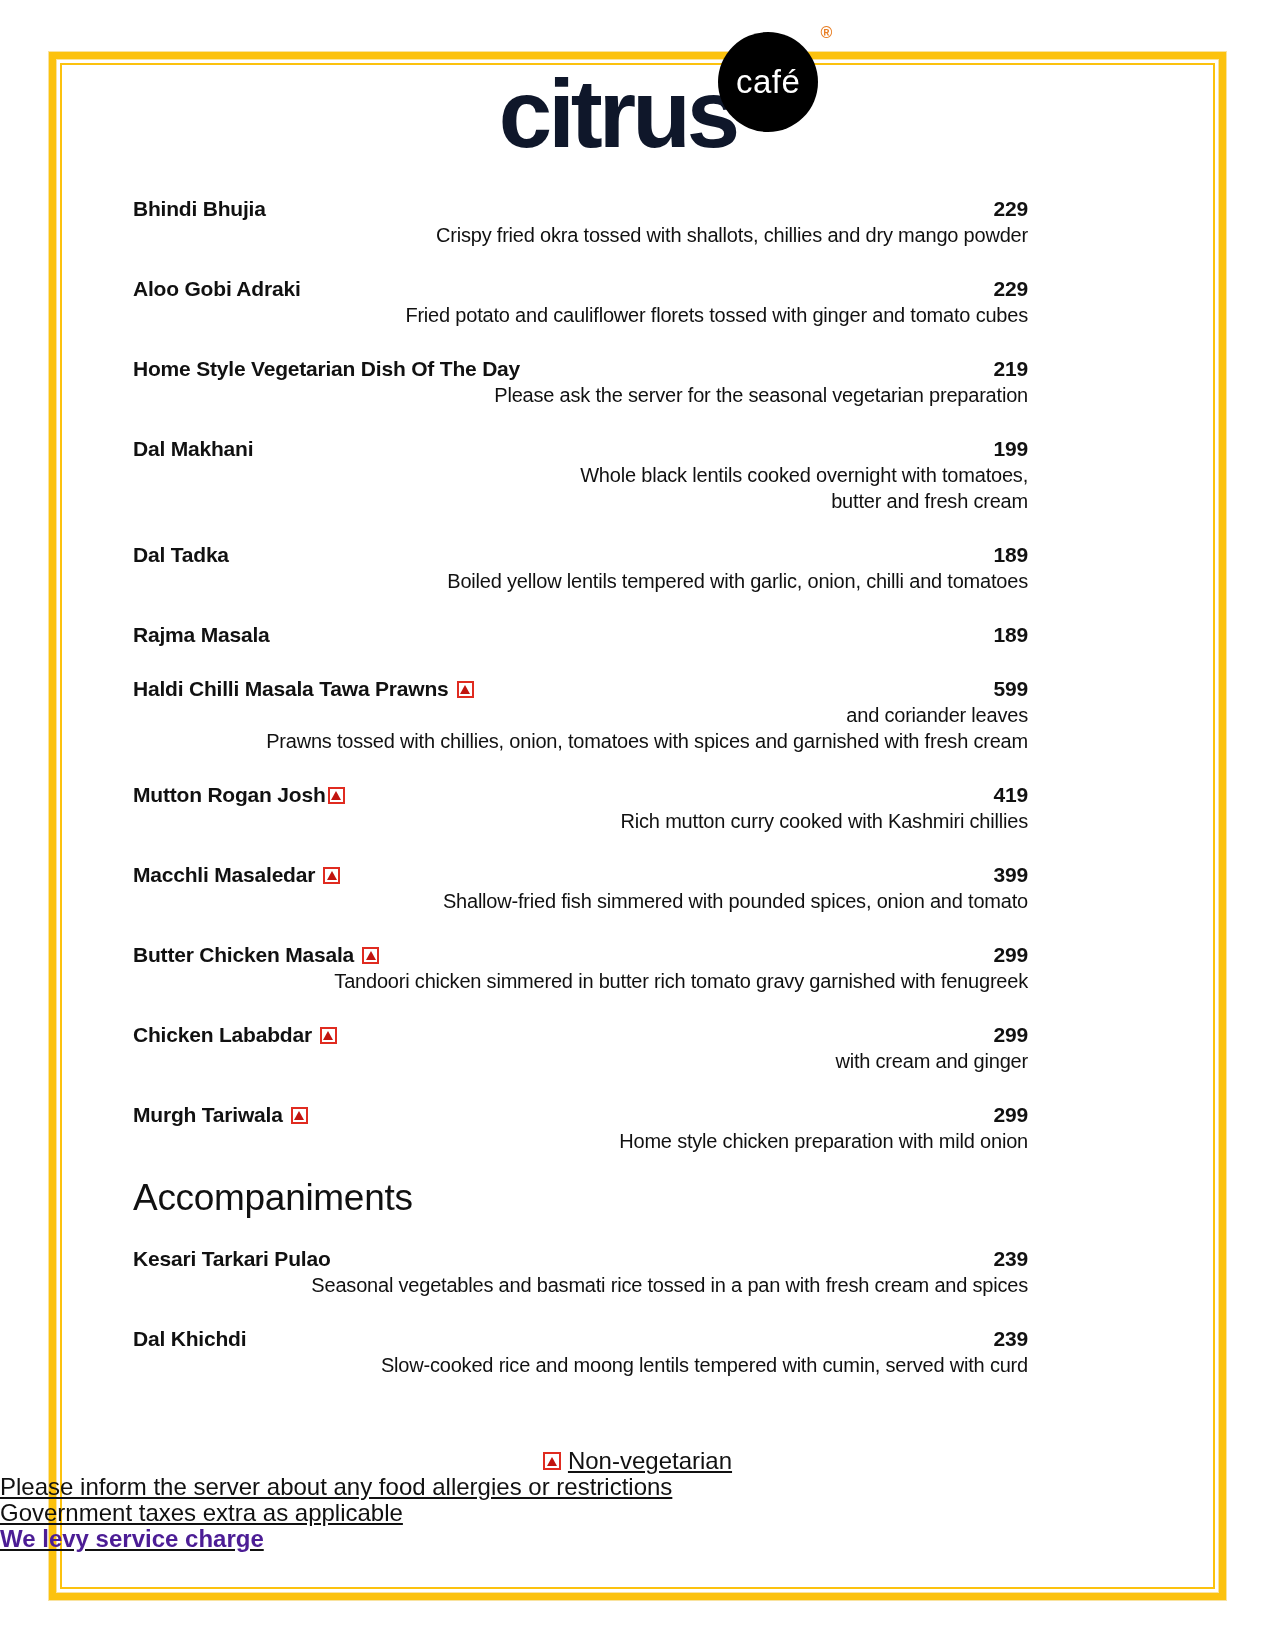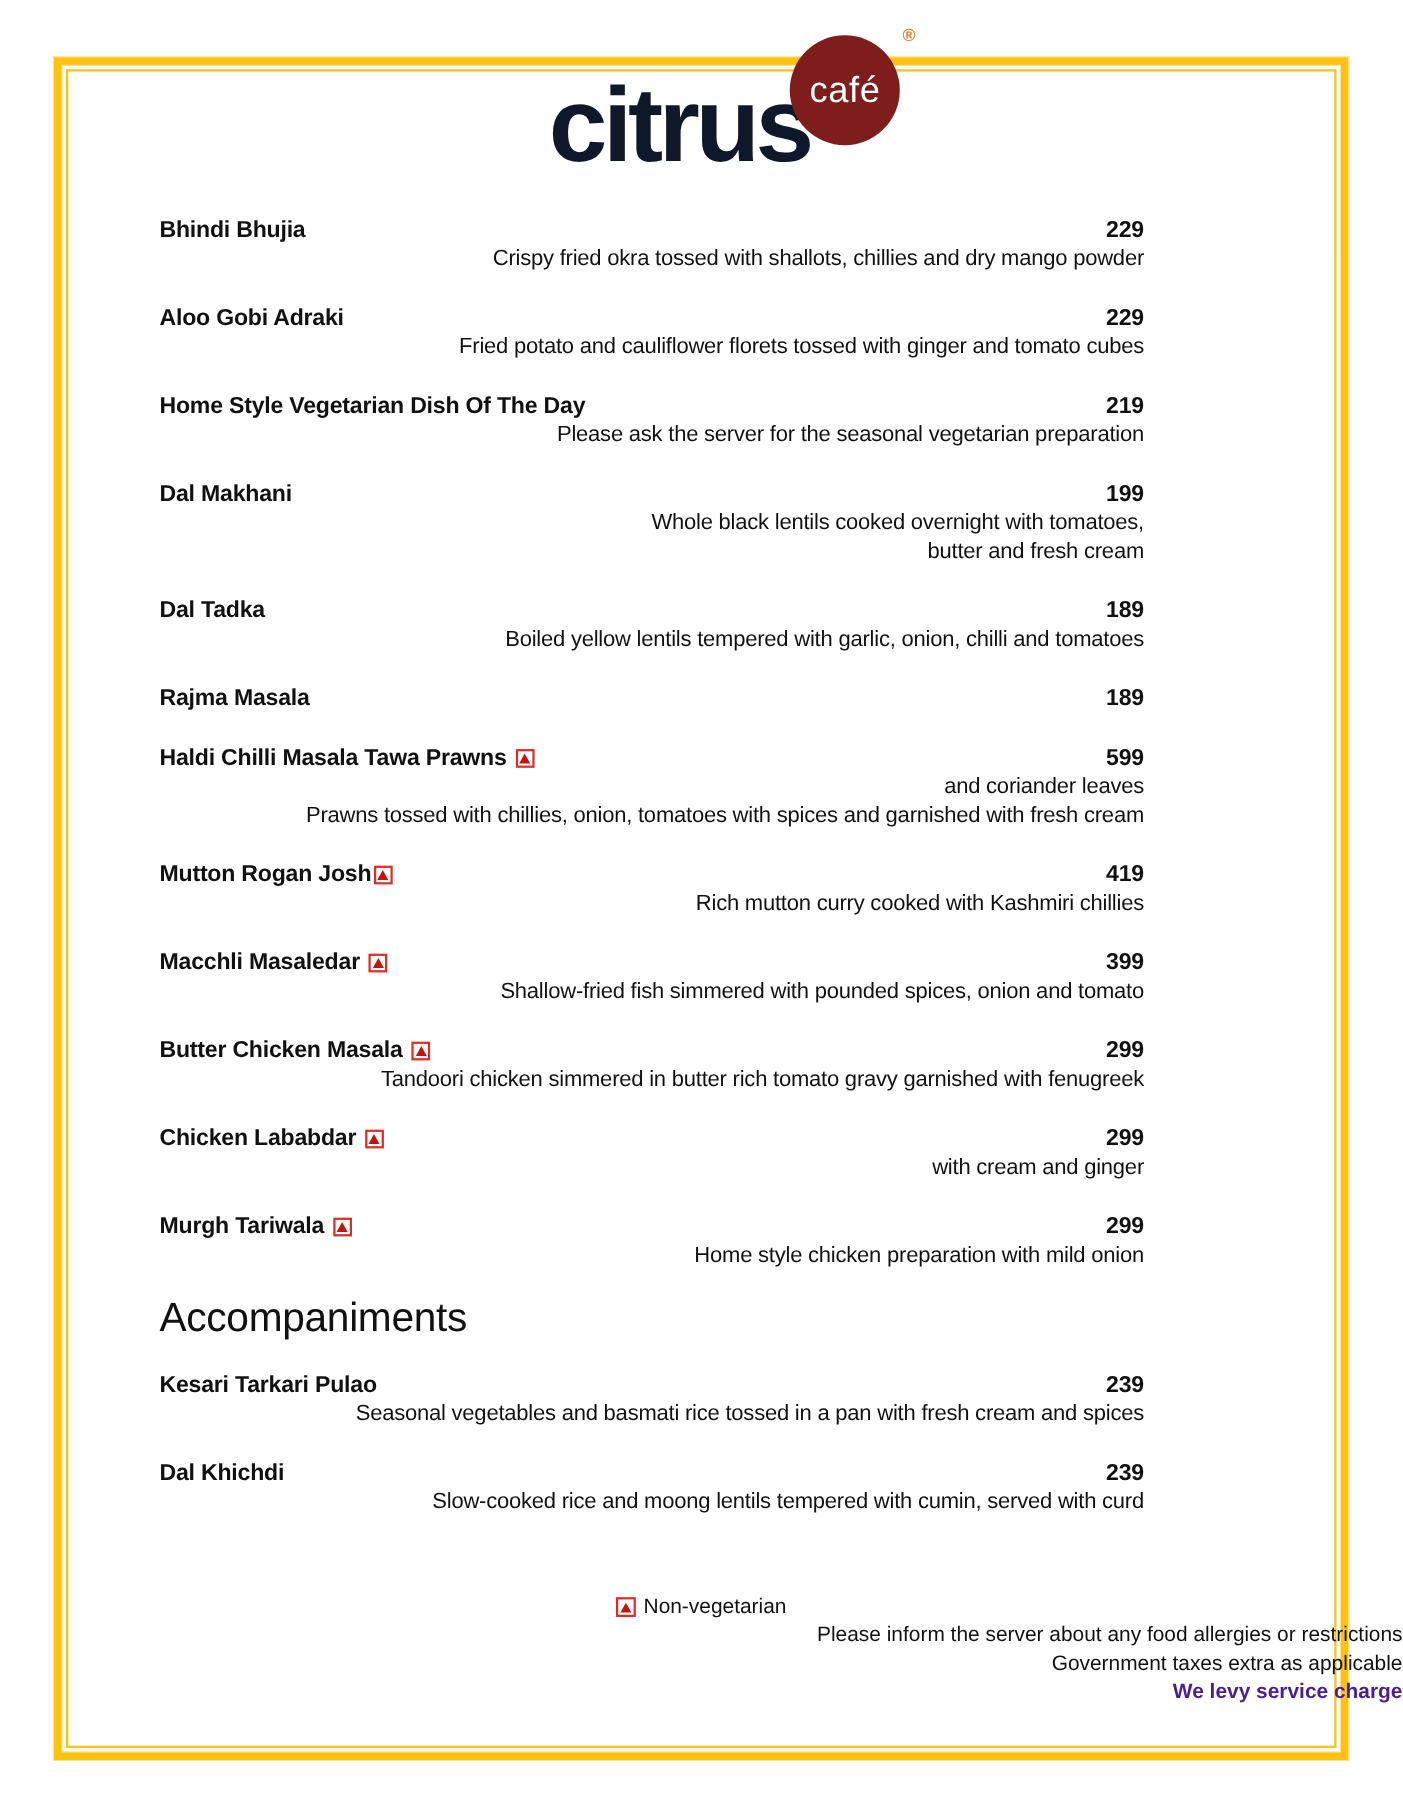--- a/index.html
+++ b/index.html
@@ -33,32 +33,32 @@
   }
   .logo-box { position: relative; }
   .logo-word {
     font-size: 96px; font-weight: bold; letter-spacing: -4px;
     color: #0f172a; line-height: 1;
     padding-right: 40px;
   }
   .logo-circle {
     position: absolute; right: -42px; top: -34px;
     width: 100px; height: 100px; border-radius: 50%;
-    background: #7f1d1d;
+    background: #000000;
     display: flex; align-items: center; justify-content: center;
     color: #ffffff; font-size: 33px; letter-spacing: 0.5px;
   }
   .logo-reg {
     position: absolute; right: -56px; top: -42px;
     color: #E87E24; font-size: 16px; font-weight: bold;
   }
 
   
   .menu {
-    position: absolute; top: 196px; left: 145px; width: 895px;
+    position: absolute; top: 196px; left: 133px; width: 895px;
   }
   .menu-item { margin-bottom: 28px; }
   .item-head {
     display: flex; align-items: center;
     font-weight: bold; font-size: 21px; line-height: 26px;
     letter-spacing: -0.2px;
   }
   .item-name { white-space: nowrap; }
   .item-price { margin-left: auto; font-weight: bold; }
   .item-desc { font-size: 20px; line-height: 26px; letter-spacing: -0.2px; text-align: right; }
@@ -79,21 +79,21 @@
   .nv-badge.tight { margin-left: 2px; }
 
   .section-heading {
     font-size: 37px; font-weight: normal; letter-spacing: -0.3px;
     margin: 12px 0 32px 0; line-height: 32px;
   }
 
   
   .footer-notes {
     position: absolute; top: 1448px; left: 0; right: 0;
-    text-align: right; font-size: 19px; line-height: 26px;
+    text-align: left; font-size: 24px; line-height: 26px; text-decoration: underline;
   }
   .footer-line { display: flex; align-items: center; justify-content: center; gap: 7px; }
   .footer-notes .nv-badge { margin-left: 0; width: 18px; height: 18px; }
   .service-charge { color: #4c1d95; font-weight: bold; }
 </style>
 </head>
 <body>
 
 <div class="frame-outer"></div>
 <div class="frame-inner"></div>

